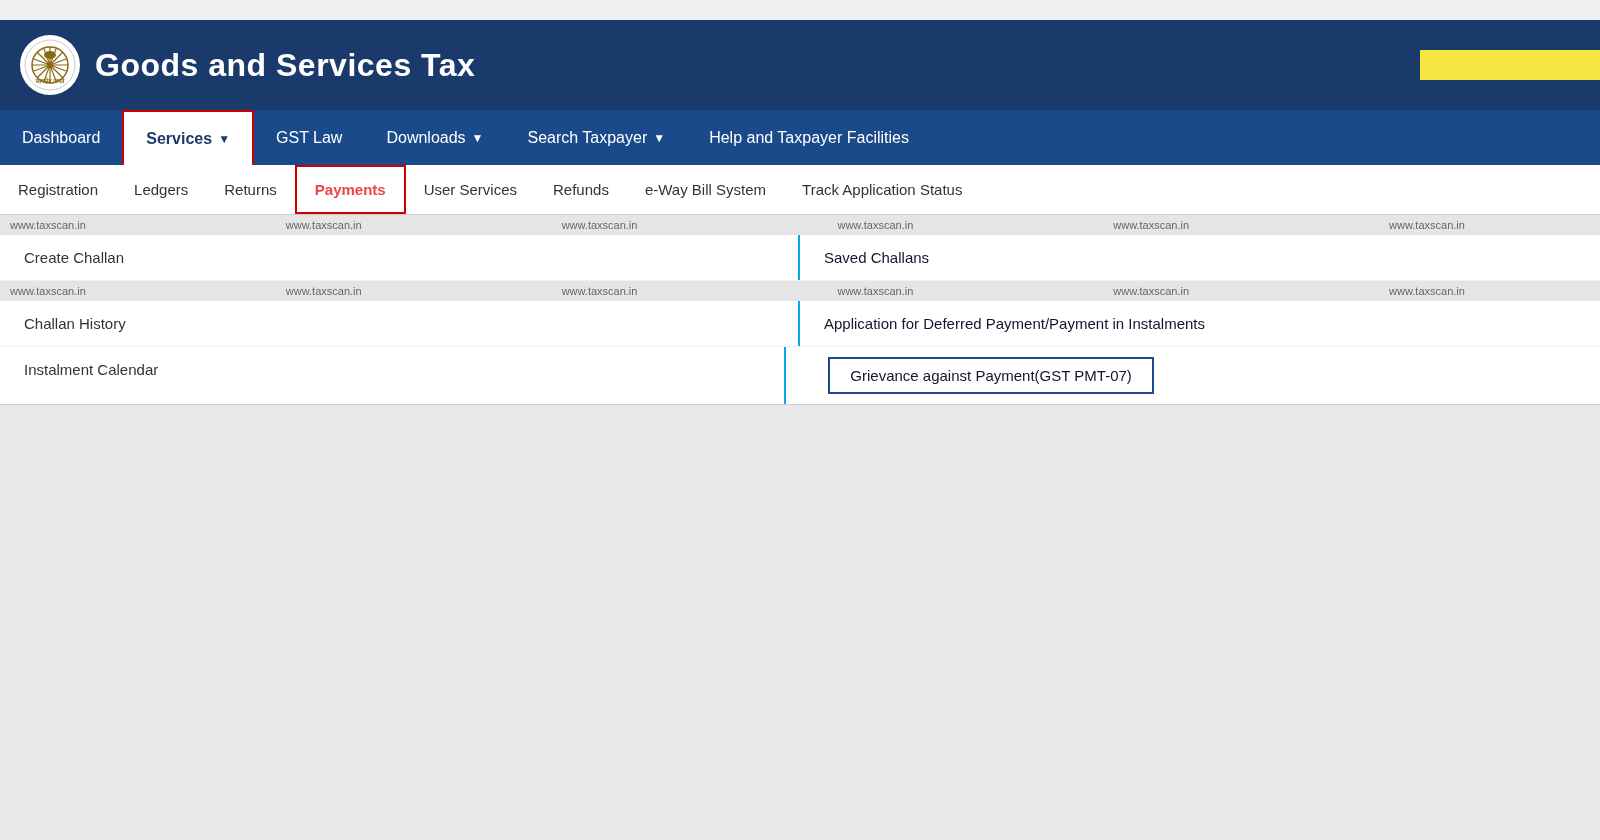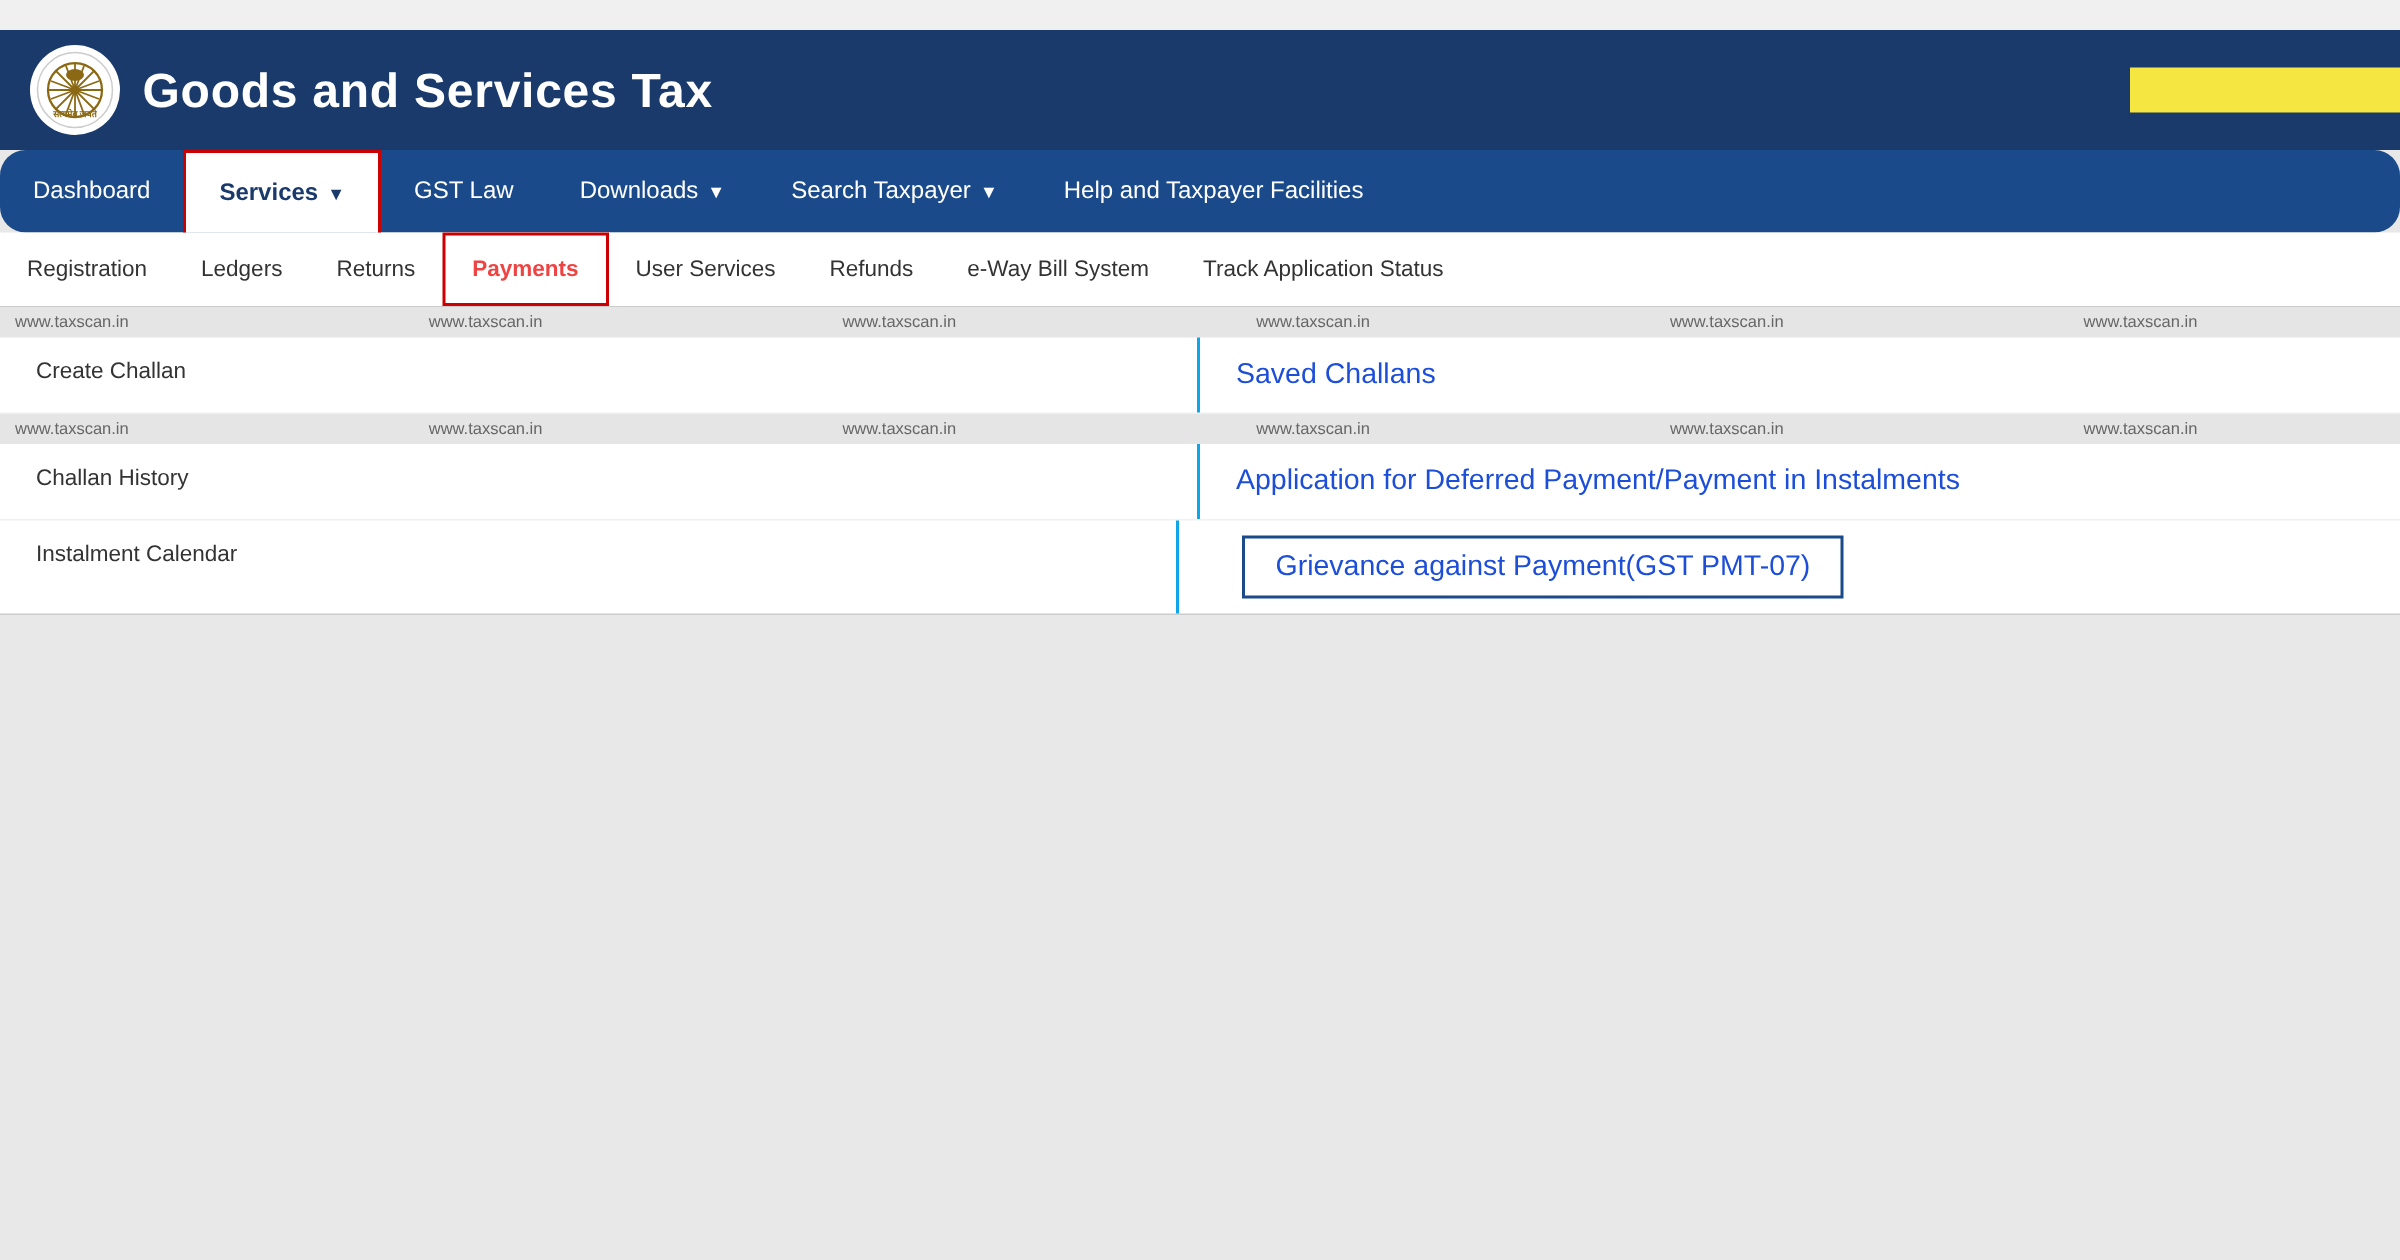--- a/index.html
+++ b/index.html
@@ -15,21 +15,21 @@
       height: 20px;
       background: #f0f0f0;
     }
 
     
     .header {
       background-color: #1a3a6b;
       display: flex;
       align-items: center;
       padding: 0 20px;
-      height: 80px;
+      height: 90px;
       position: relative;
     }
 
     .logo-area {
       display: flex;
       align-items: center;
       gap: 15px;
     }
 
     .logo-emblem {
@@ -62,21 +62,20 @@
       background: #f5e642;
     }
 
     
     .primary-nav {
       background-color: #1a4a8a;
       display: flex;
       align-items: stretch;
       height: 55px;
       padding: 0 0;
-      border-radius: 17px;
     }
 
     .nav-item {
       display: flex;
       align-items: center;
       padding: 0 22px;
       color: white;
       font-size: 16px;
       cursor: pointer;
       white-space: nowrap;
@@ -174,22 +173,22 @@
       padding: 14px 24px;
       font-size: 15px;
       color: #333;
       cursor: pointer;
       border-right: 2px solid #0ea5e9;
     }
 
     .cell-right {
       width: 50%;
       padding: 14px 24px;
-      font-size: 19px;
-      color: #1d4ed8;
+      font-size: 15px;
+      color: #0f172a;
       cursor: pointer;
     }
 
     .cell-right.box-highlight {
       border: 2px solid #1a4a8a;
       margin: 6px;
       padding: 8px 20px;
       display: inline-block;
       width: auto;
     }

